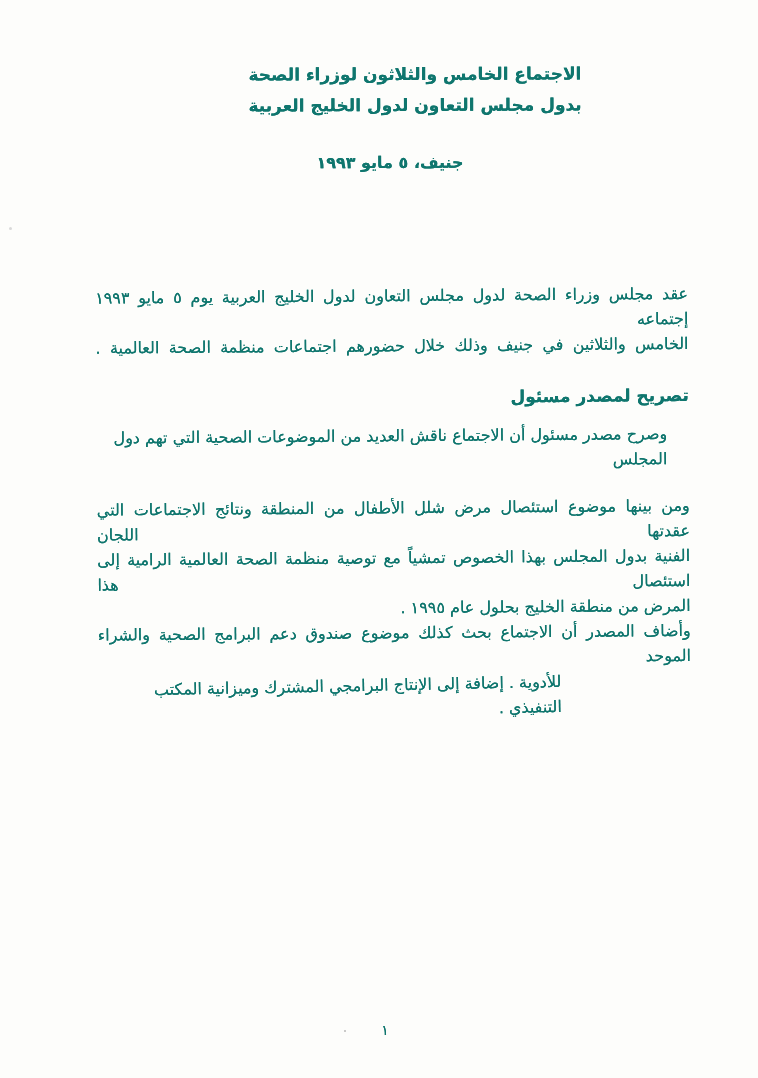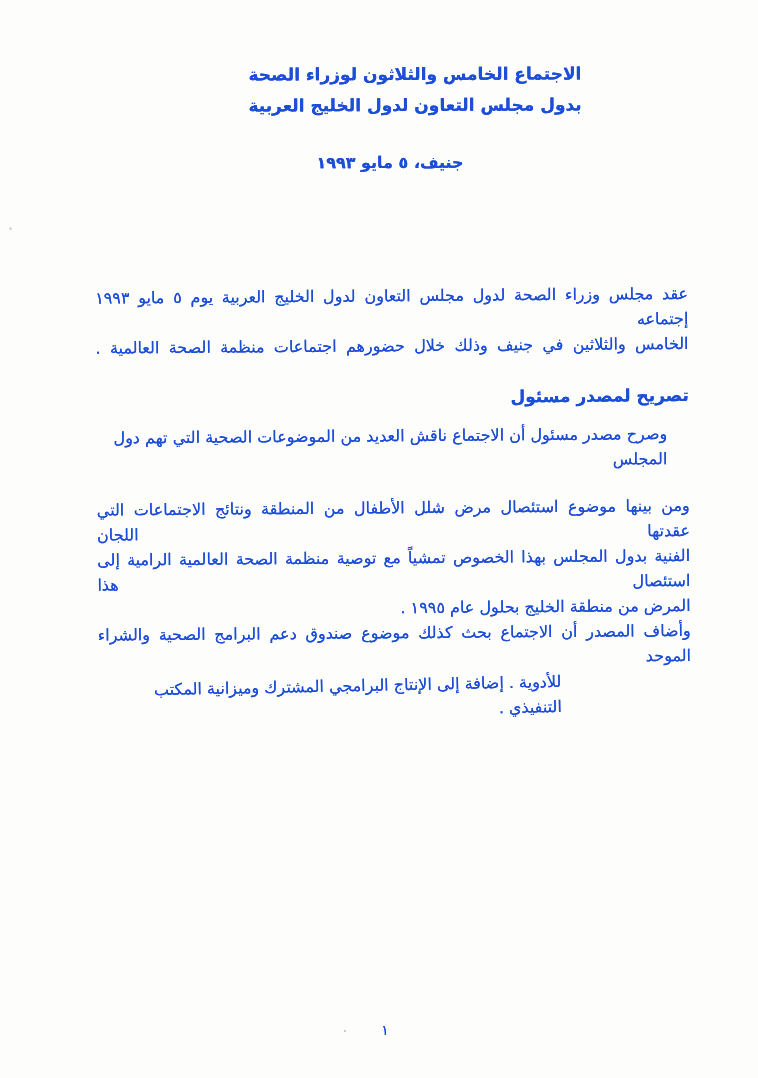--- a/index.html
+++ b/index.html
@@ -6,21 +6,21 @@
   body {
     width: 758px; height: 1078px;
     background: #ffffff;
     overflow: hidden;
     font-family: "DejaVu Sans", sans-serif;
   }
   .page {
     position: relative;
     width: 758px; height: 1078px;
     background: #fdfdfb;
-    color: #1d4ed8;
+    color: #0f766e;
     direction: rtl;
     text-decoration: underline;
   }
   .page * { text-shadow: 0 0 0.4px currentColor; }
 
   
   .doc-header {
     position: absolute;
     top: 59px; left: 72px; width: 686px;
     text-align: center;

